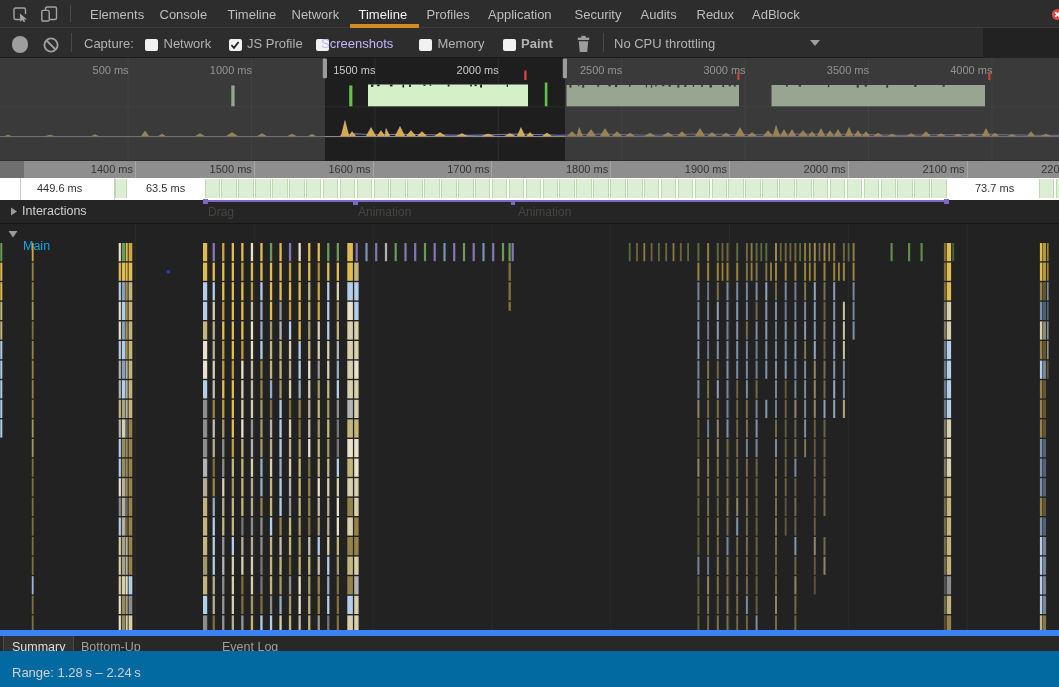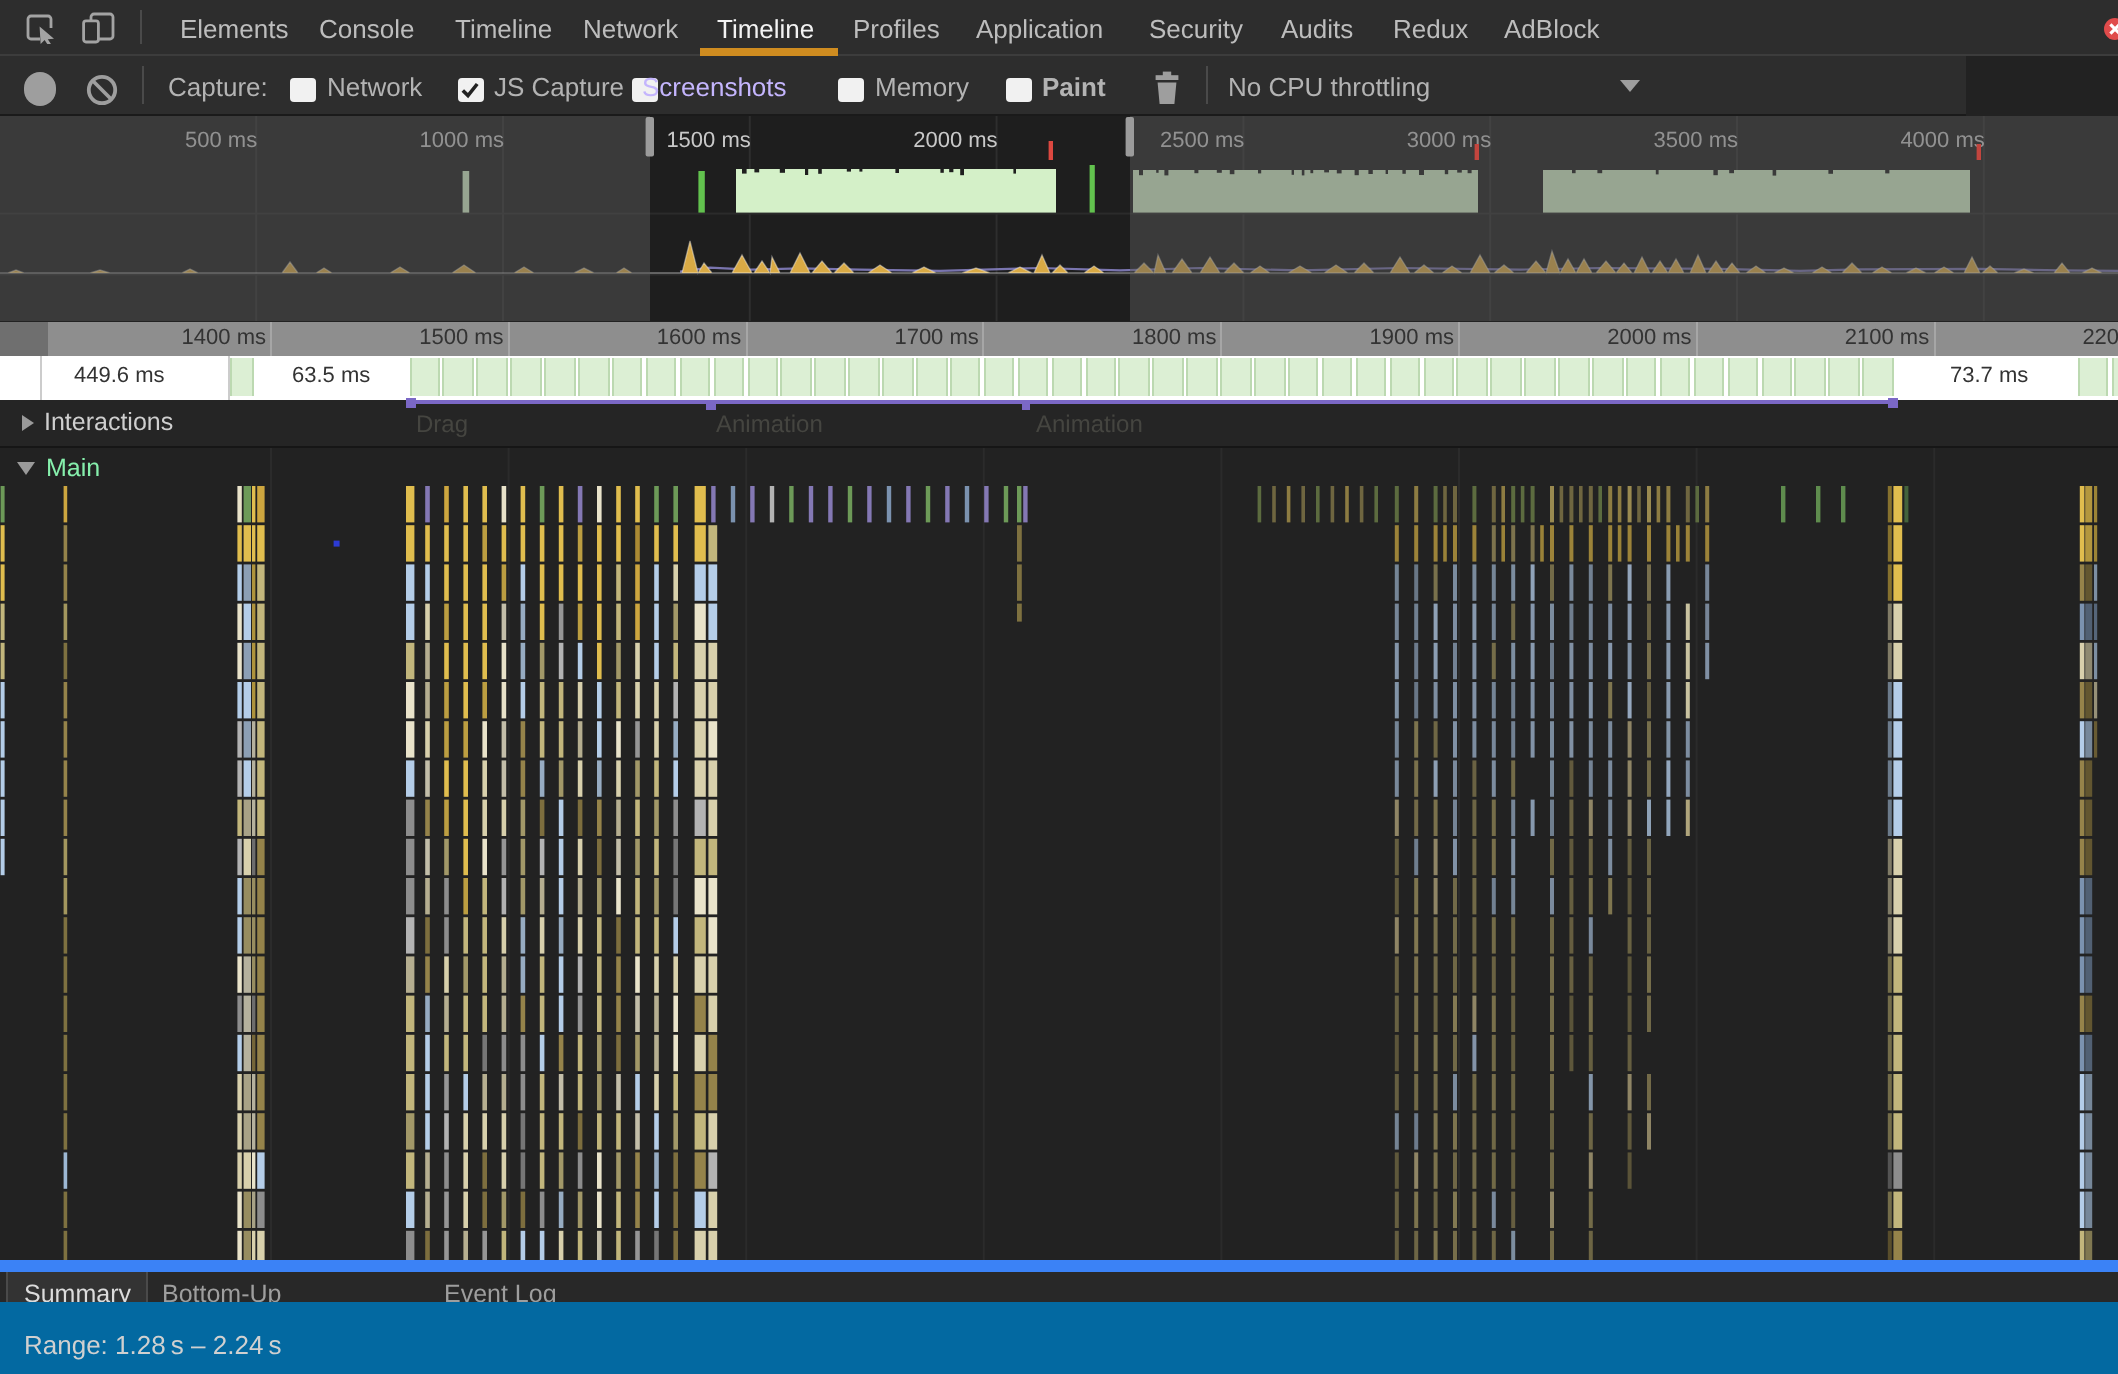--- a/index.html
+++ b/index.html
@@ -51,21 +51,21 @@
   <div class="abs" style="left:71px;top:5px;width:1px;height:19px;background:#4a4a4a;"></div>
   <div class="lbl" style="left:84px;top:8px;font-size:13px;color:#b3b3b3;">Capture:</div>
 
   <div class="abs" style="left:145px;top:10.5px;width:12.5px;height:12.5px;background:#f1f1f1;border-radius:2px;"></div>
   <div class="lbl" style="left:163.5px;top:8px;font-size:13px;color:#b3b3b3;">Network</div>
 
   <div class="abs" style="left:229px;top:10.5px;width:12.5px;height:12.5px;background:#f1f1f1;border-radius:2px;"></div>
   <svg class="abs" style="left:229px;top:10.5px;" width="12" height="12" viewBox="0 0 12 12">
     <path d="M2.4 6.2 L5 8.8 L9.6 3.0" fill="none" stroke="#222" stroke-width="1.8"></path>
   </svg>
-  <div class="lbl" style="left:247px;top:8px;font-size:13px;color:#b3b3b3;">JS Capture</div>
+  <div class="lbl" style="left:247px;top:8px;font-size:13px;color:#b3b3b3;">JS Profile</div>
 
   <div class="abs" style="left:316px;top:10.5px;width:12.5px;height:12.5px;background:#f1f1f1;border-radius:2px;"></div>
   <div class="lbl" style="left:321px;top:8px;font-size:13px;color:#c4b5fd;">Screenshots</div>
 
   <div class="abs" style="left:419px;top:10.5px;width:12.5px;height:12.5px;background:#f1f1f1;border-radius:2px;"></div>
   <div class="lbl" style="left:437.5px;top:8px;font-size:13px;color:#b3b3b3;">Memory</div>
 
   <div class="abs" style="left:503px;top:10.5px;width:12.5px;height:12.5px;background:#f1f1f1;border-radius:2px;"></div>
   <div class="lbl" style="left:521px;top:8px;font-size:13px;color:#b3b3b3;font-weight:bold;">Paint</div>
 
@@ -258,21 +258,21 @@
 <rect x="491.4" y="0" width="1" height="426" fill="rgba(255,255,255,0.045)"></rect>
 <rect x="610.2" y="0" width="1" height="426" fill="rgba(255,255,255,0.045)"></rect>
 <rect x="729.0" y="0" width="1" height="426" fill="rgba(255,255,255,0.045)"></rect>
 <rect x="847.8" y="0" width="1" height="426" fill="rgba(255,255,255,0.045)"></rect>
 <rect x="966.6" y="0" width="1" height="426" fill="rgba(255,255,255,0.045)"></rect>
 <rect x="1085.4" y="0" width="1" height="426" fill="rgba(255,255,255,0.045)"></rect>
   </svg>
   <svg class="abs" style="left:8px;top:5.5px;" width="10" height="8" viewBox="0 0 10 8">
     <path d="M0.5 1 L9.5 1 L5 7.5 Z" fill="#9a9a9a"></path>
   </svg>
-  <div class="lbl" style="left:23px;top:3px;font-size:12.5px;color:#86efac;">Main</div>
+  <div class="lbl" style="left:23px;top:15px;font-size:12.5px;color:#0ea5e9;">Main</div>
   <svg class="abs" style="left:0;top:-224px;" width="1059" height="630" viewBox="0 0 1059 630">
 <rect x="0.3" y="243.0" width="2.0" height="18.2" fill="#6d9a58"></rect>
 <rect x="0.3" y="262.6" width="2.0" height="18.2" fill="#e0bd4e"></rect>
 <rect x="0.3" y="282.2" width="2.0" height="18.2" fill="#e0bd4e"></rect>
 <rect x="0.3" y="301.8" width="2.0" height="18.2" fill="#c2b67c"></rect>
 <rect x="0.3" y="321.4" width="2.0" height="18.2" fill="#c2b67c"></rect>
 <rect x="0.3" y="341.0" width="2.0" height="18.2" fill="#b4cde8"></rect>
 <rect x="0.3" y="360.6" width="2.0" height="18.2" fill="#b4cde8"></rect>
 <rect x="0.3" y="380.2" width="2.0" height="18.2" fill="#b4cde8"></rect>
 <rect x="0.3" y="399.8" width="2.0" height="18.2" fill="#b4cde8"></rect>

